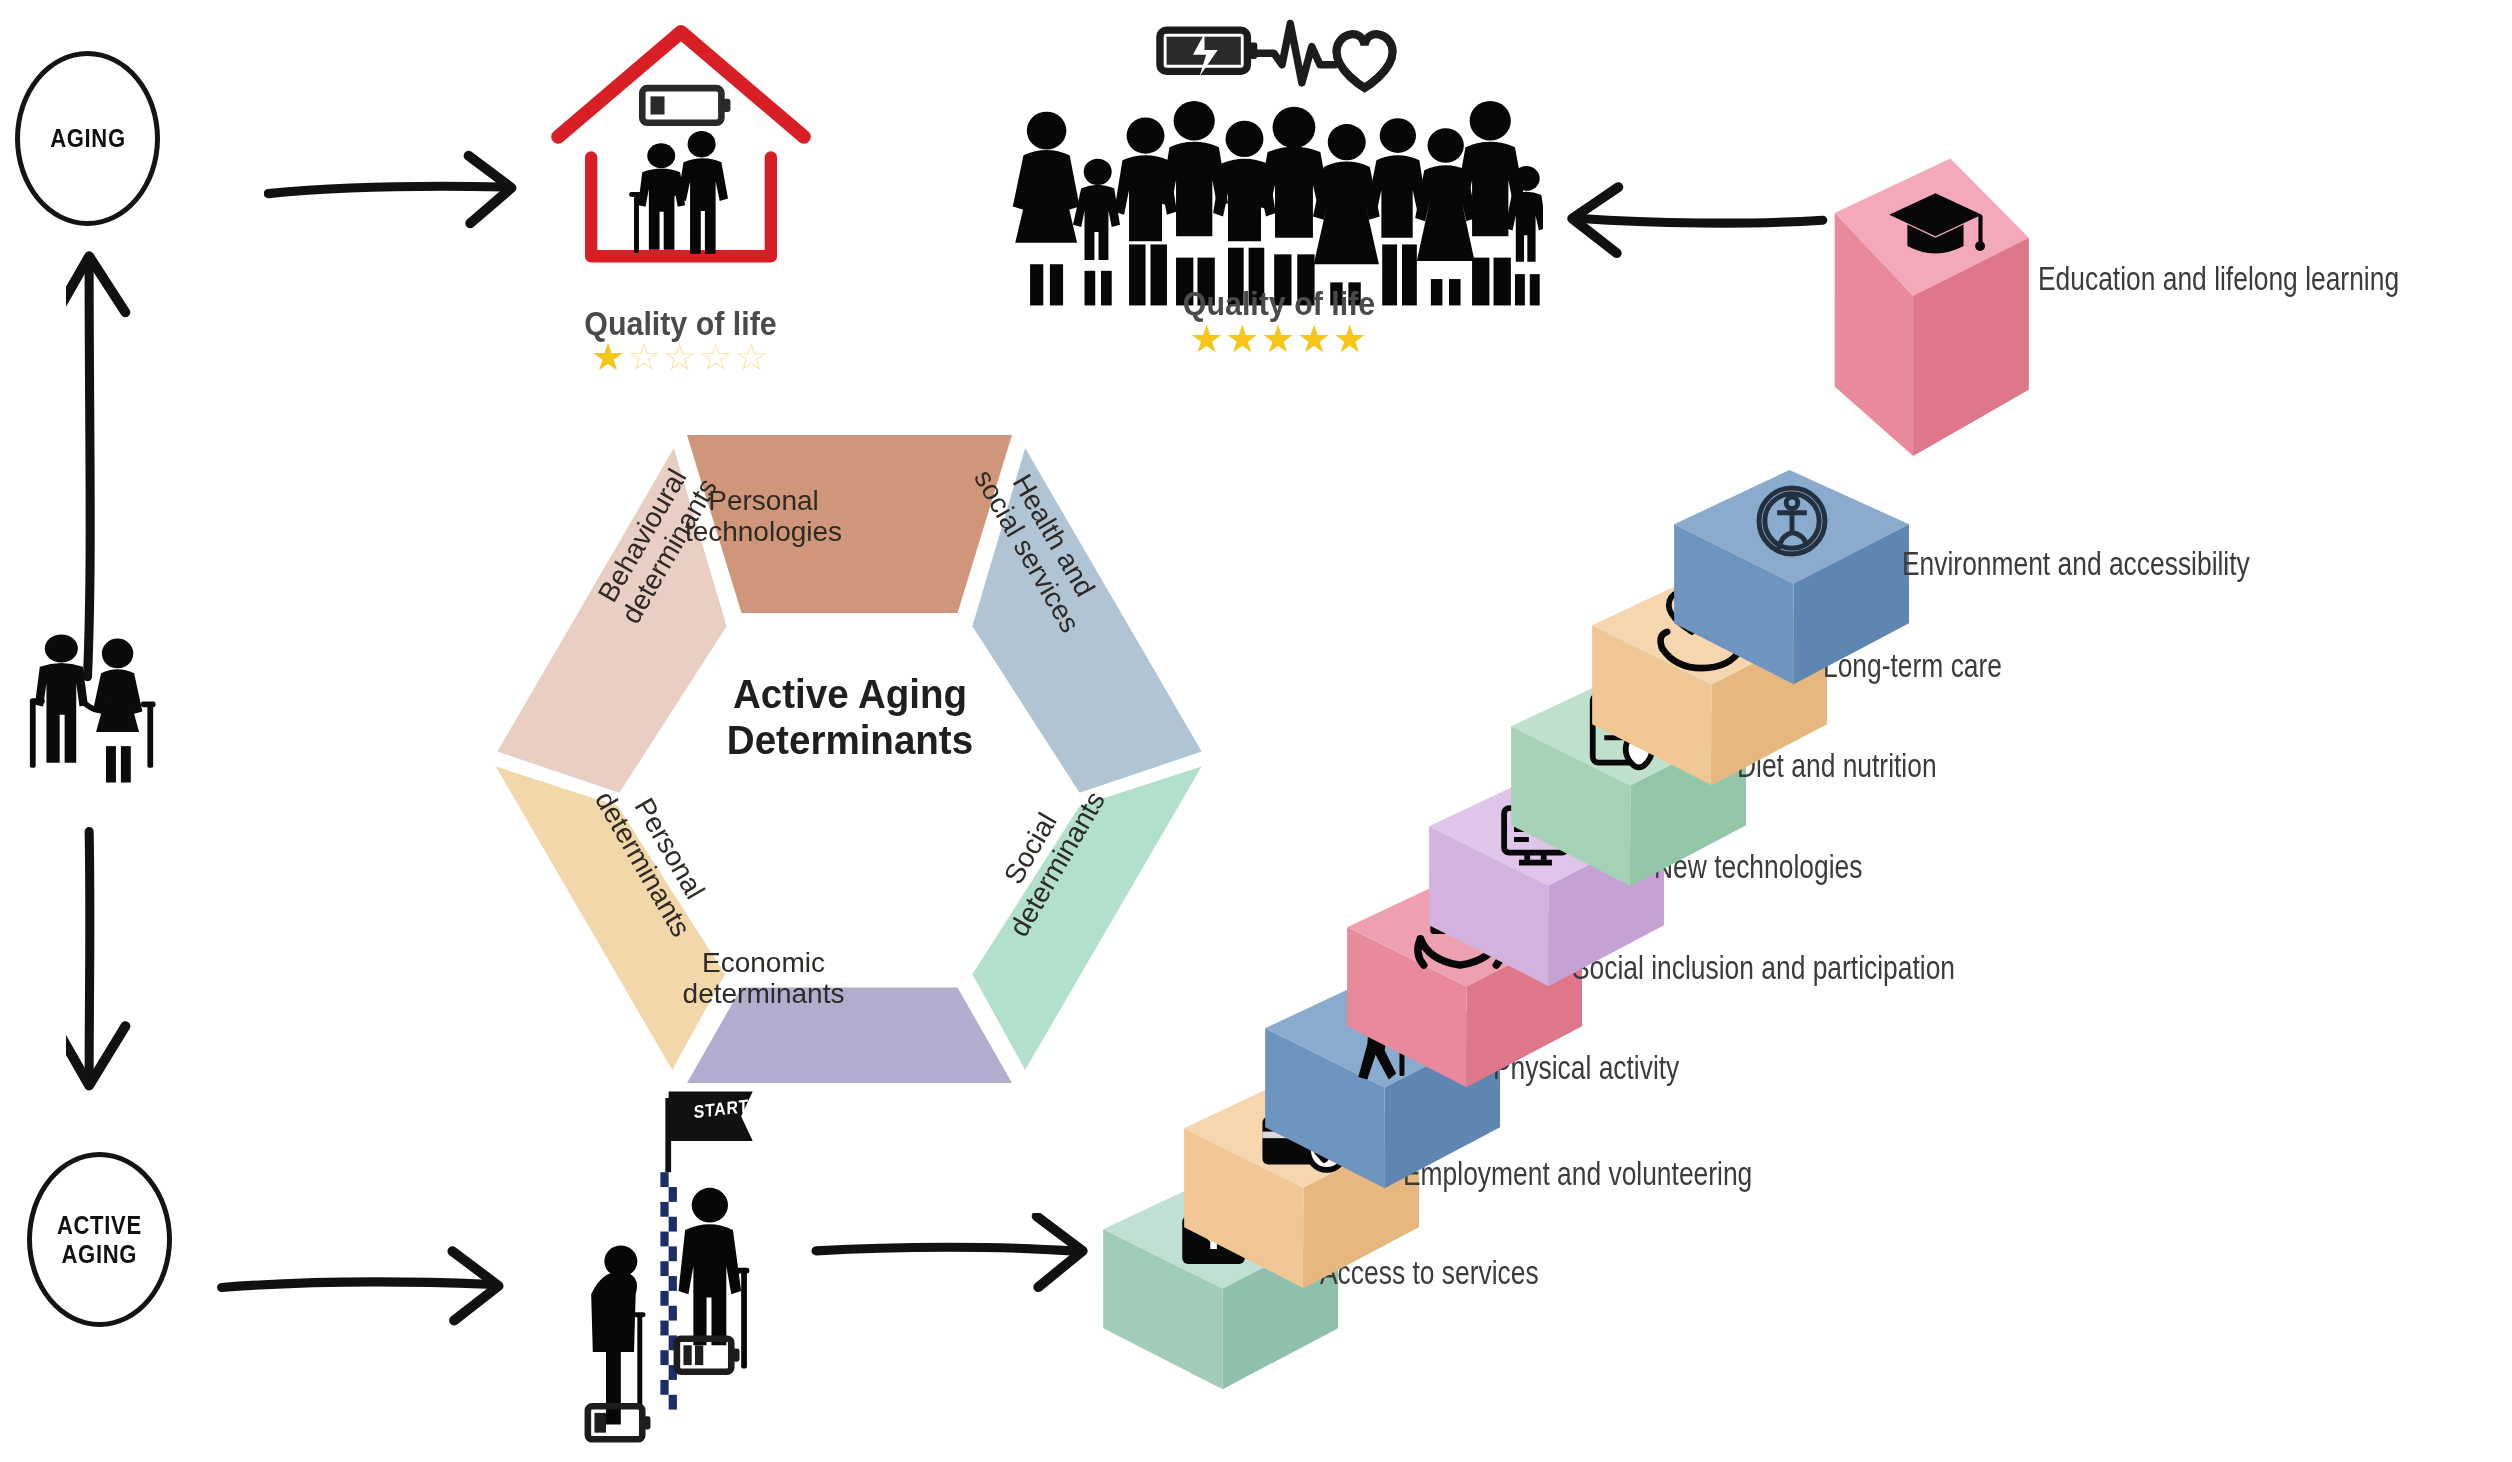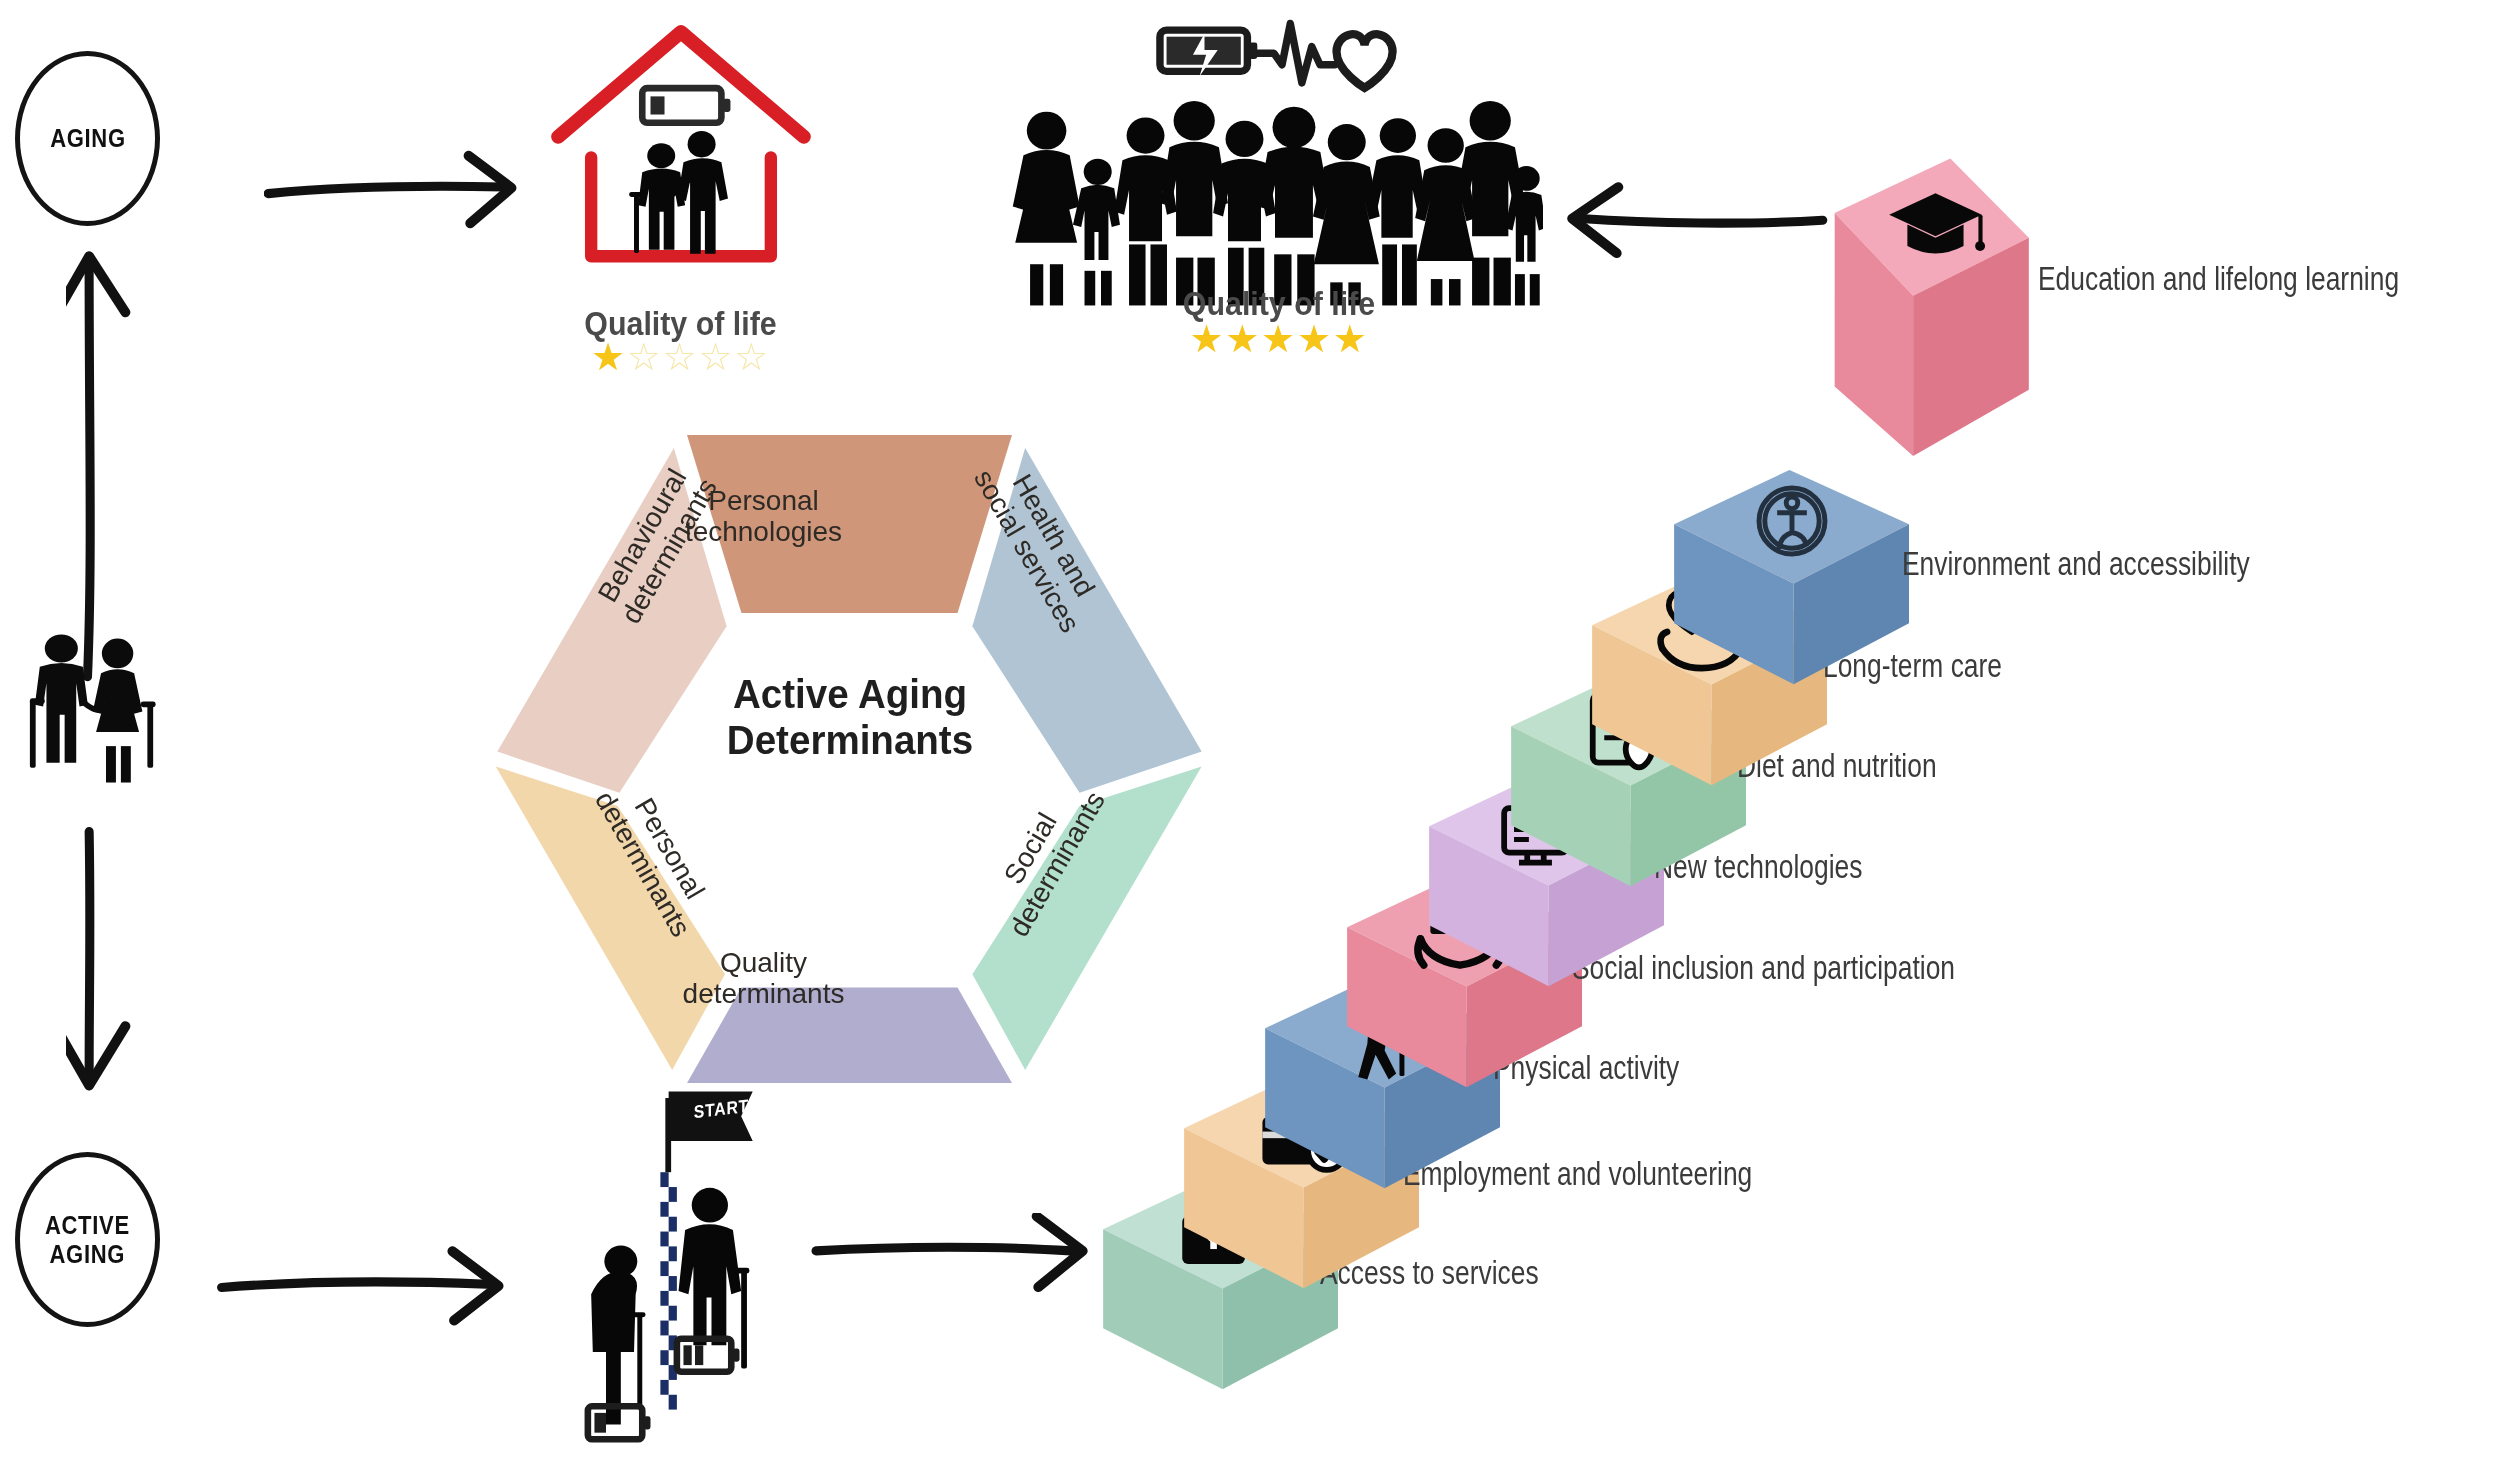--- a/index.html
+++ b/index.html
@@ -81,21 +81,21 @@
 
       <path d="M84 92 q14 12 24 6" stroke="#0b0b0b" stroke-width="7" fill="none" stroke-linecap="round"></path>
     </g>
   </svg>
 
   <svg class="abs" style="left:66px;top:825px;" width="165" height="272" viewBox="0 0 200 330">
     <path d="M28,8 C30,120 28,200 28,300" stroke="#111" stroke-width="11" fill="none" stroke-linecap="round"></path>
     <path d="M-12,246 L28,316 L72,244" stroke="#111" stroke-width="12" fill="none" stroke-linecap="round" stroke-linejoin="round"></path>
   </svg>
 
-  <div class="abs nodeCircle" style="left:15px;top:1152px;">
+  <div class="abs nodeCircle" style="left:27px;top:1152px;">
     <div class="lbl">
       <span>ACTIVE</span><br>
       <span>AGING</span>
     </div>
   </div>
 
   <svg class="abs" style="left:215px;top:1238px;" width="305" height="99" viewBox="0 0 370 120">
     <path d="M8,60 C110,52 230,52 330,56" stroke="#111" stroke-width="11" fill="none" stroke-linecap="round"></path>
     <path d="M288,16 L344,58 L290,100" stroke="#111" stroke-width="12" fill="none" stroke-linecap="round" stroke-linejoin="round"></path>
   </svg>
@@ -238,21 +238,21 @@
     <span>Health and</span><br>
     <span>social services</span>
   </div>
 
   <div class="abs hexLabel" style="left:920px;top:825px;width:248px;transform:rotate(-60deg);">
     <span>Social</span><br>
     <span>determinants</span>
   </div>
 
   <div class="abs hexLabel" style="left:652px;top:947px;width:223px;">
-    <span>Quality</span><br>
+    <span>Economic</span><br>
     <span>determinants</span>
   </div>
 
   <div class="abs hexLabel" style="left:532px;top:825px;width:248px;transform:rotate(60deg);">
     <span>Personal</span><br>
     <span>determinants</span>
   </div>
 
   <div class="abs hexLabel" style="left:532px;top:512px;width:248px;transform:rotate(-60deg);">
     <span>Behavioural</span><br>

